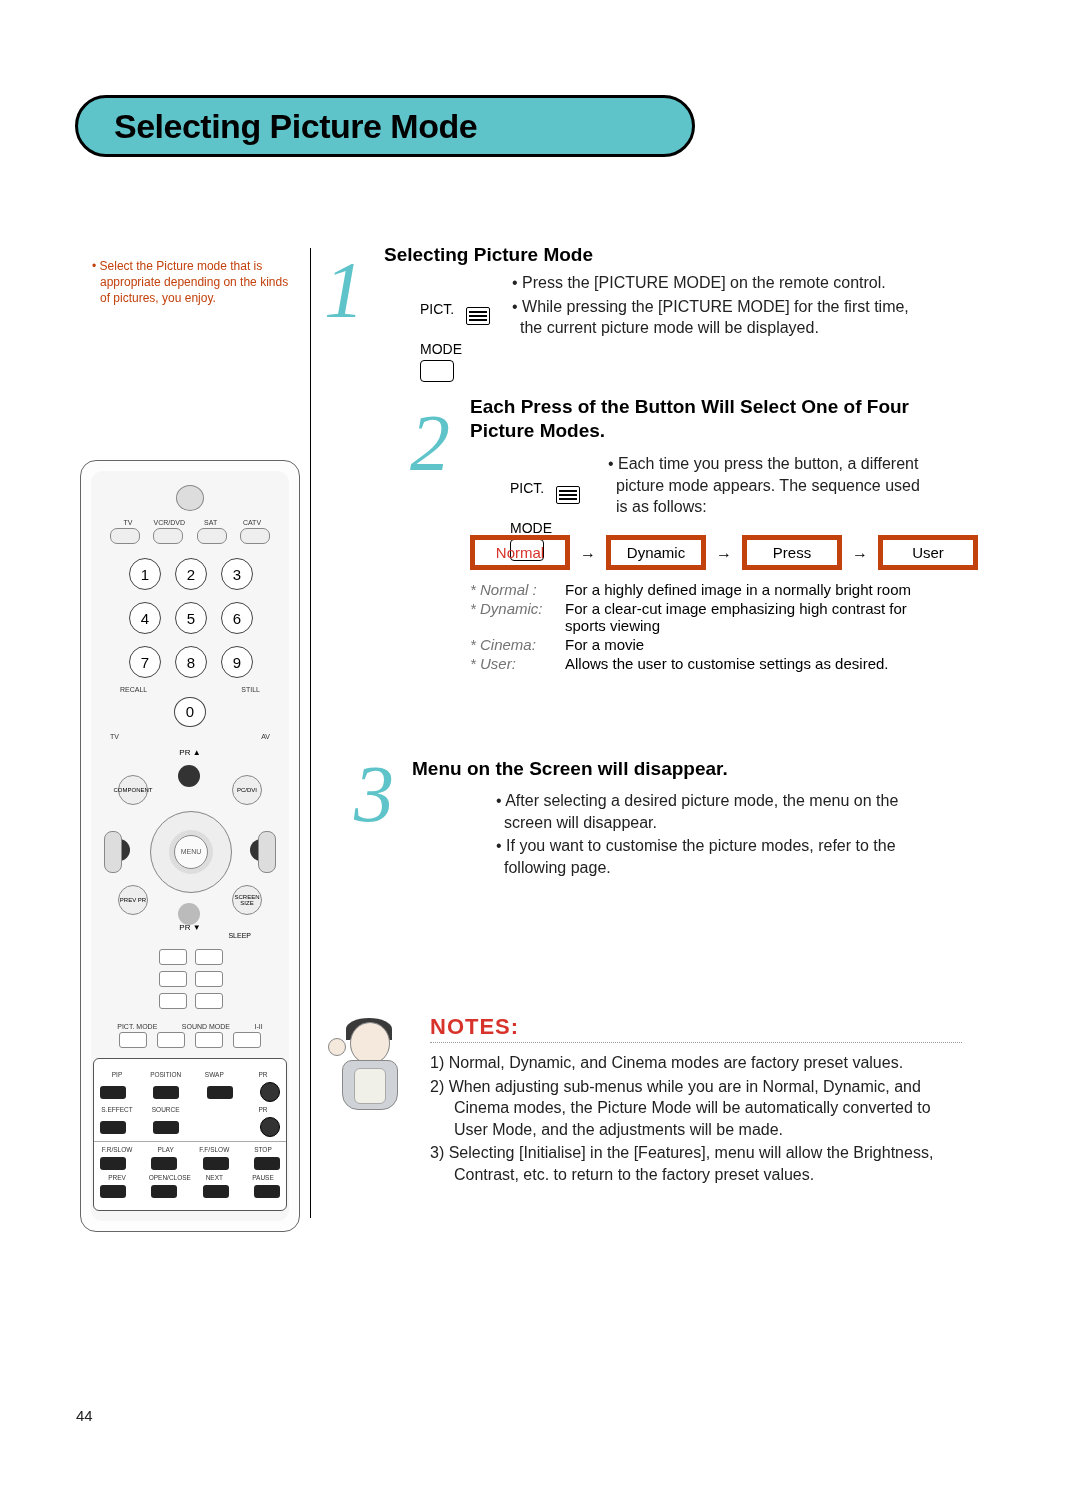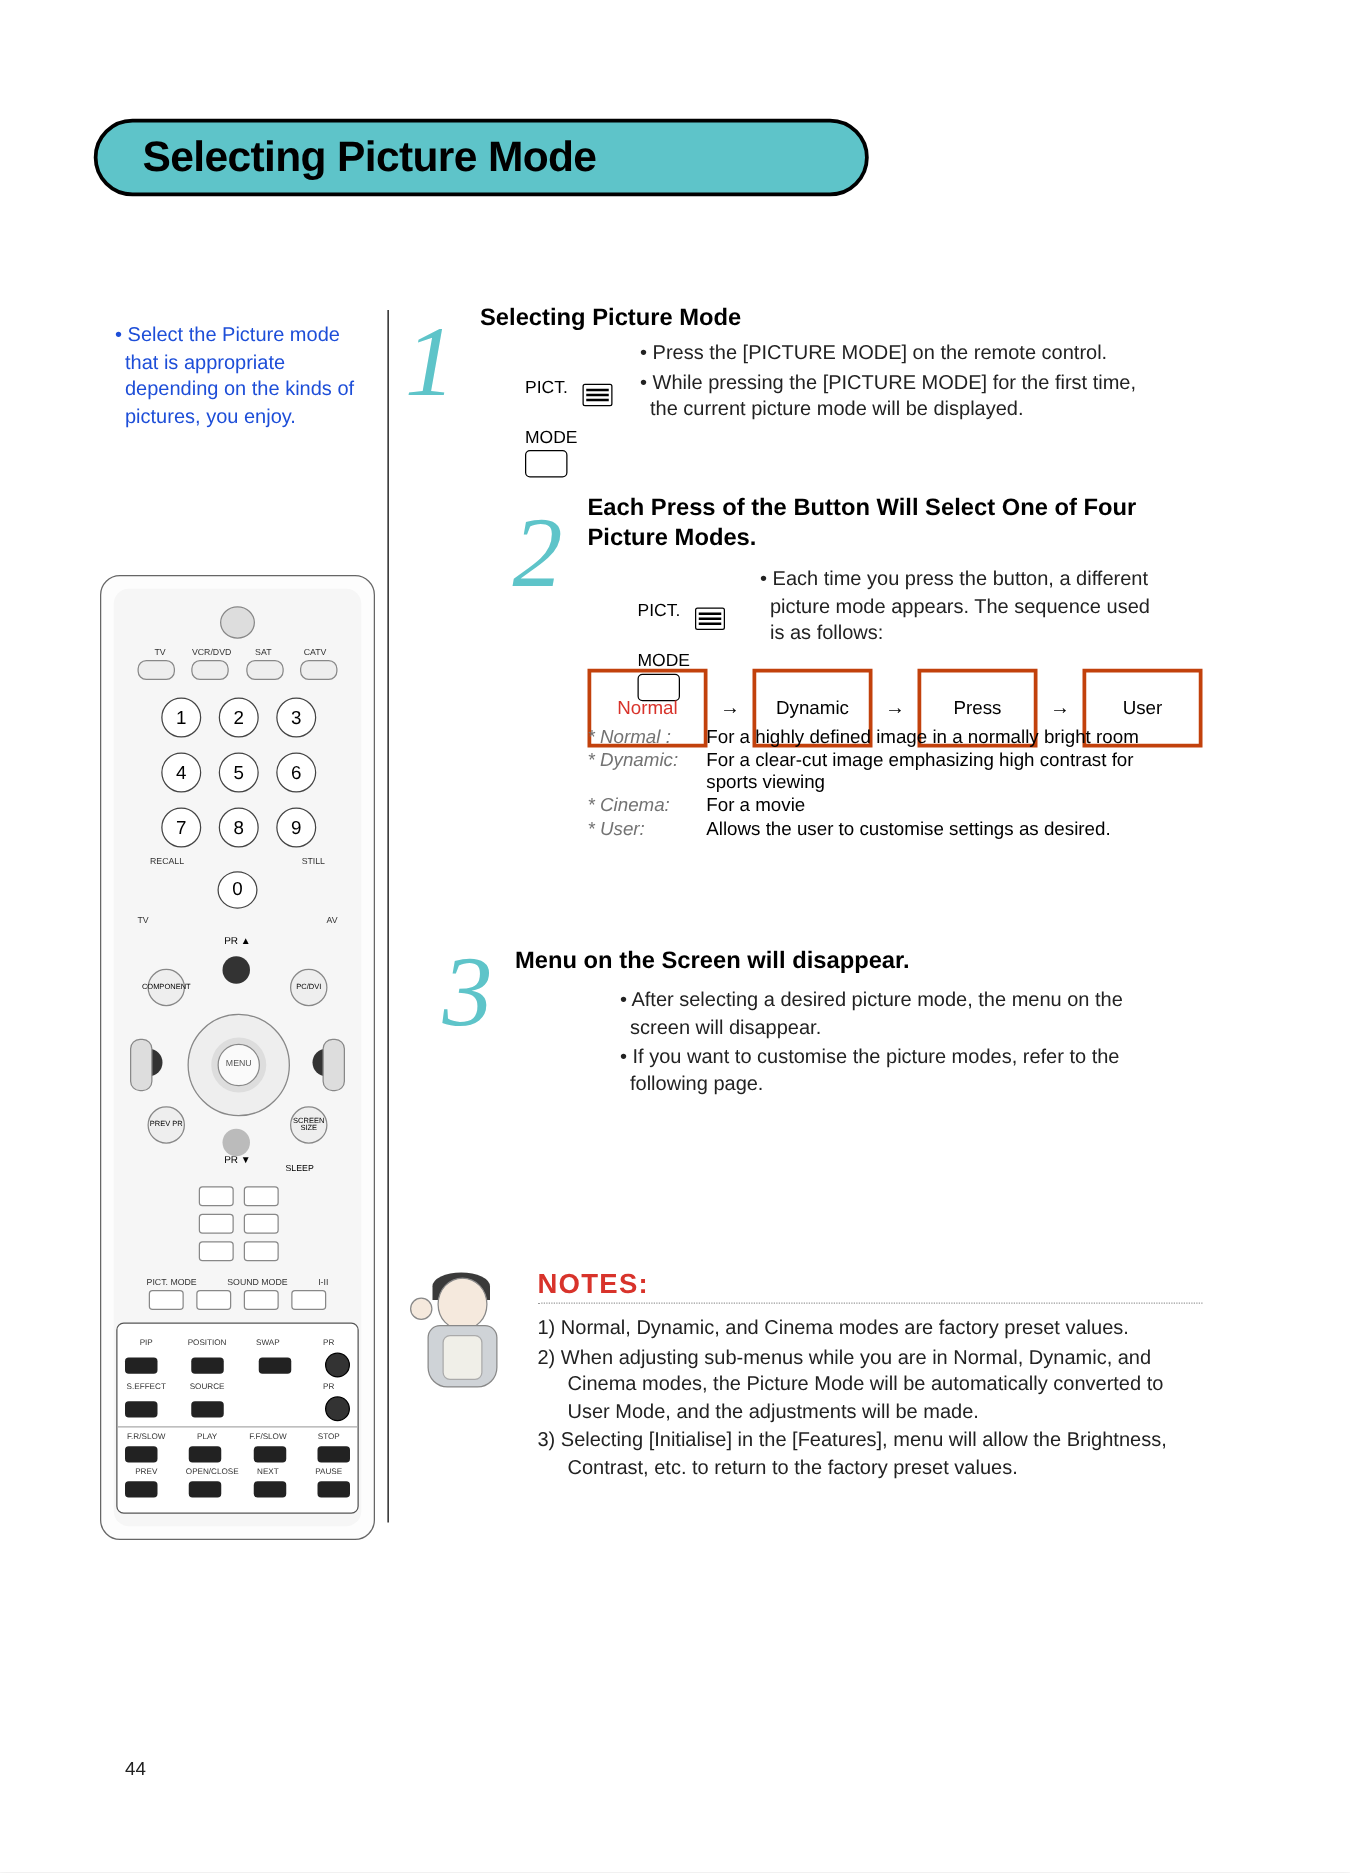--- a/index.html
+++ b/index.html
@@ -53,22 +53,22 @@
     border-radius: 40px;
     padding: 10px 18px 12px 18px;
     text-align: center;
     font-weight: 700;
     font-size: 19px;
     color: #000;
     line-height: 1.2;
     margin-bottom: 20px;
   }
   .sidebar-bullet {
-    font-size: 16px;
-    color: #1d4ed8;
+    font-size: 12px;
+    color: #c2410c;
     line-height: 1.35;
     padding-left: 10px;
     text-indent: -8px;
   }
 
   
   .remote {
     position: absolute;
     left: 80px;
     top: 460px;
@@ -173,21 +173,21 @@
   
   #step2 { top: 395px; width: 620px; }
   #step2 .step-num { left:80px; top:16px; }
   #step2 .step-title { position:absolute; left:140px; top:0; width:460px; line-height:1.25;}
   #step2 .pict-ico { position:absolute; left:180px; top:60px;}
   #step2 .step-body { position:absolute; left:274px; top:56px; width:330px;}
 
   .mode-flow {
     position:absolute; left:140px; top:140px; display:flex; align-items:center; gap:10px;
   }
-  .mode-box { border:3px solid #c2410c; padding:20px 12px; font-size:15px; min-width:66px; text-align:center;}
+  .mode-box { border:5px solid #c2410c; padding:4px 12px; font-size:15px; min-width:66px; text-align:center;}
   .mode-box.active { color:#d8332b; }
   .arrow { font-size:16px;}
 
   .mode-defs { position:absolute; left:140px; top:184px; width:470px; font-size:15px;}
   .mode-defs .row { display:flex; margin:2px 0;}
   .mode-defs .term { font-style:italic; width:95px; color:#737373;}
   .mode-defs .desc { flex:1; }
 
   
   #step3 { top: 758px; width: 620px; }
@@ -229,21 +229,21 @@
 
   
   .person { width:90px; height:110px; position:relative;}
   .person .head { position:absolute; left:28px; top:4px; width:38px; height:40px; border-radius:50% 50% 48% 48%; background:#f5e9dd; border:1px solid #888;}
   .person .hair { position:absolute; left:24px; top:0; width:46px; height:22px; border-radius:50% 50% 0 0; background:#3a3a3a;}
   .person .body { position:absolute; left:20px; top:42px; width:54px; height:48px; border-radius:10px 10px 16px 16px; background:#cfd3d7; border:1px solid #888;}
   .person .apron { position:absolute; left:32px; top:50px; width:30px; height:34px; background:#f0efe8; border-radius:6px; border:1px solid #aaa;}
   .person .hand { position:absolute; left:6px; top:20px; width:16px; height:16px; background:#f5e9dd; border:1px solid #888; border-radius:50%;}
 
   .page-num {
-    position:absolute; left:100px; bottom:74px; font-size:15px; color:#222;
+    position:absolute; left:76px; bottom:74px; font-size:15px; color:#222;
   }
 </style>
 </head>
 <body>
 
 <div class="page">
 
   <div class="title-banner">
     <span>Selecting Picture Mode</span>
   </div>

